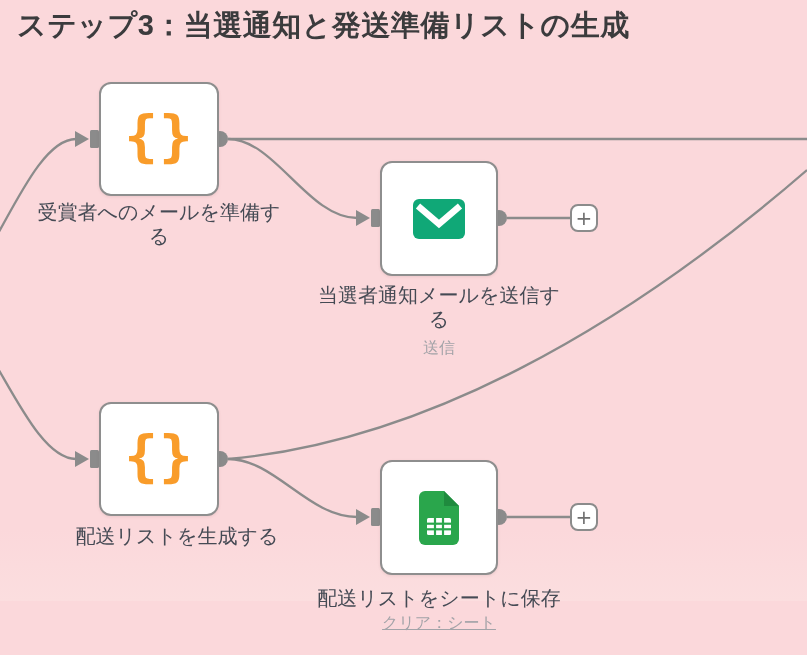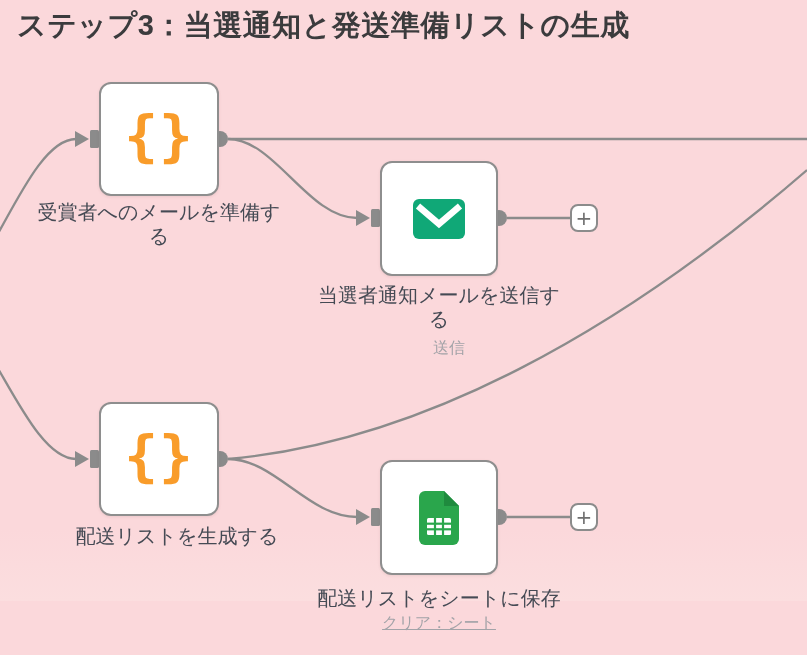--- a/index.html
+++ b/index.html
@@ -107,21 +107,21 @@
   </div>
   <div class="node-label" style="left:34px;top:200px;width:250px;">受賞者へのメールを準備する</div>
 
   <div class="node" style="left:380px;top:161px;width:118px;height:115px;">
     <svg width="52" height="40" viewBox="0 0 52 40">
       <rect class="env-body" x="0" y="0" width="52" height="40" rx="6"></rect>
       <polyline class="env-flap" points="5,7 26,25 47,7"></polyline>
     </svg>
   </div>
   <div class="node-label" style="left:314px;top:283px;width:250px;">当選者通知メールを送信する</div>
-  <div class="node-subtitle" style="left:324px;top:338px;width:250px;font-family:Liberation Serif, serif;">送信</div>
+  <div class="node-subtitle" style="left:314px;top:338px;width:250px;font-family:Liberation Serif, serif;">送信</div>
   <div class="add-btn" style="left:570px;top:204px;">+</div>
 
   <div class="node" style="left:99px;top:402px;width:120px;height:114px;">
     <span class="code-glyph">{}</span>
   </div>
   <div class="node-label" style="left:52px;top:524px;width:250px;">配送リストを生成する</div>
 
   <div class="node" style="left:380px;top:460px;width:118px;height:115px;">
     <svg width="40" height="54" viewBox="0 0 40 54">
       <path class="sheet-body" d="M6,0 H25 L40,15 V48 a6,6 0 0 1 -6,6 H6 a6,6 0 0 1 -6,-6 V6 A6,6 0 0 1 6,0 Z"></path>

